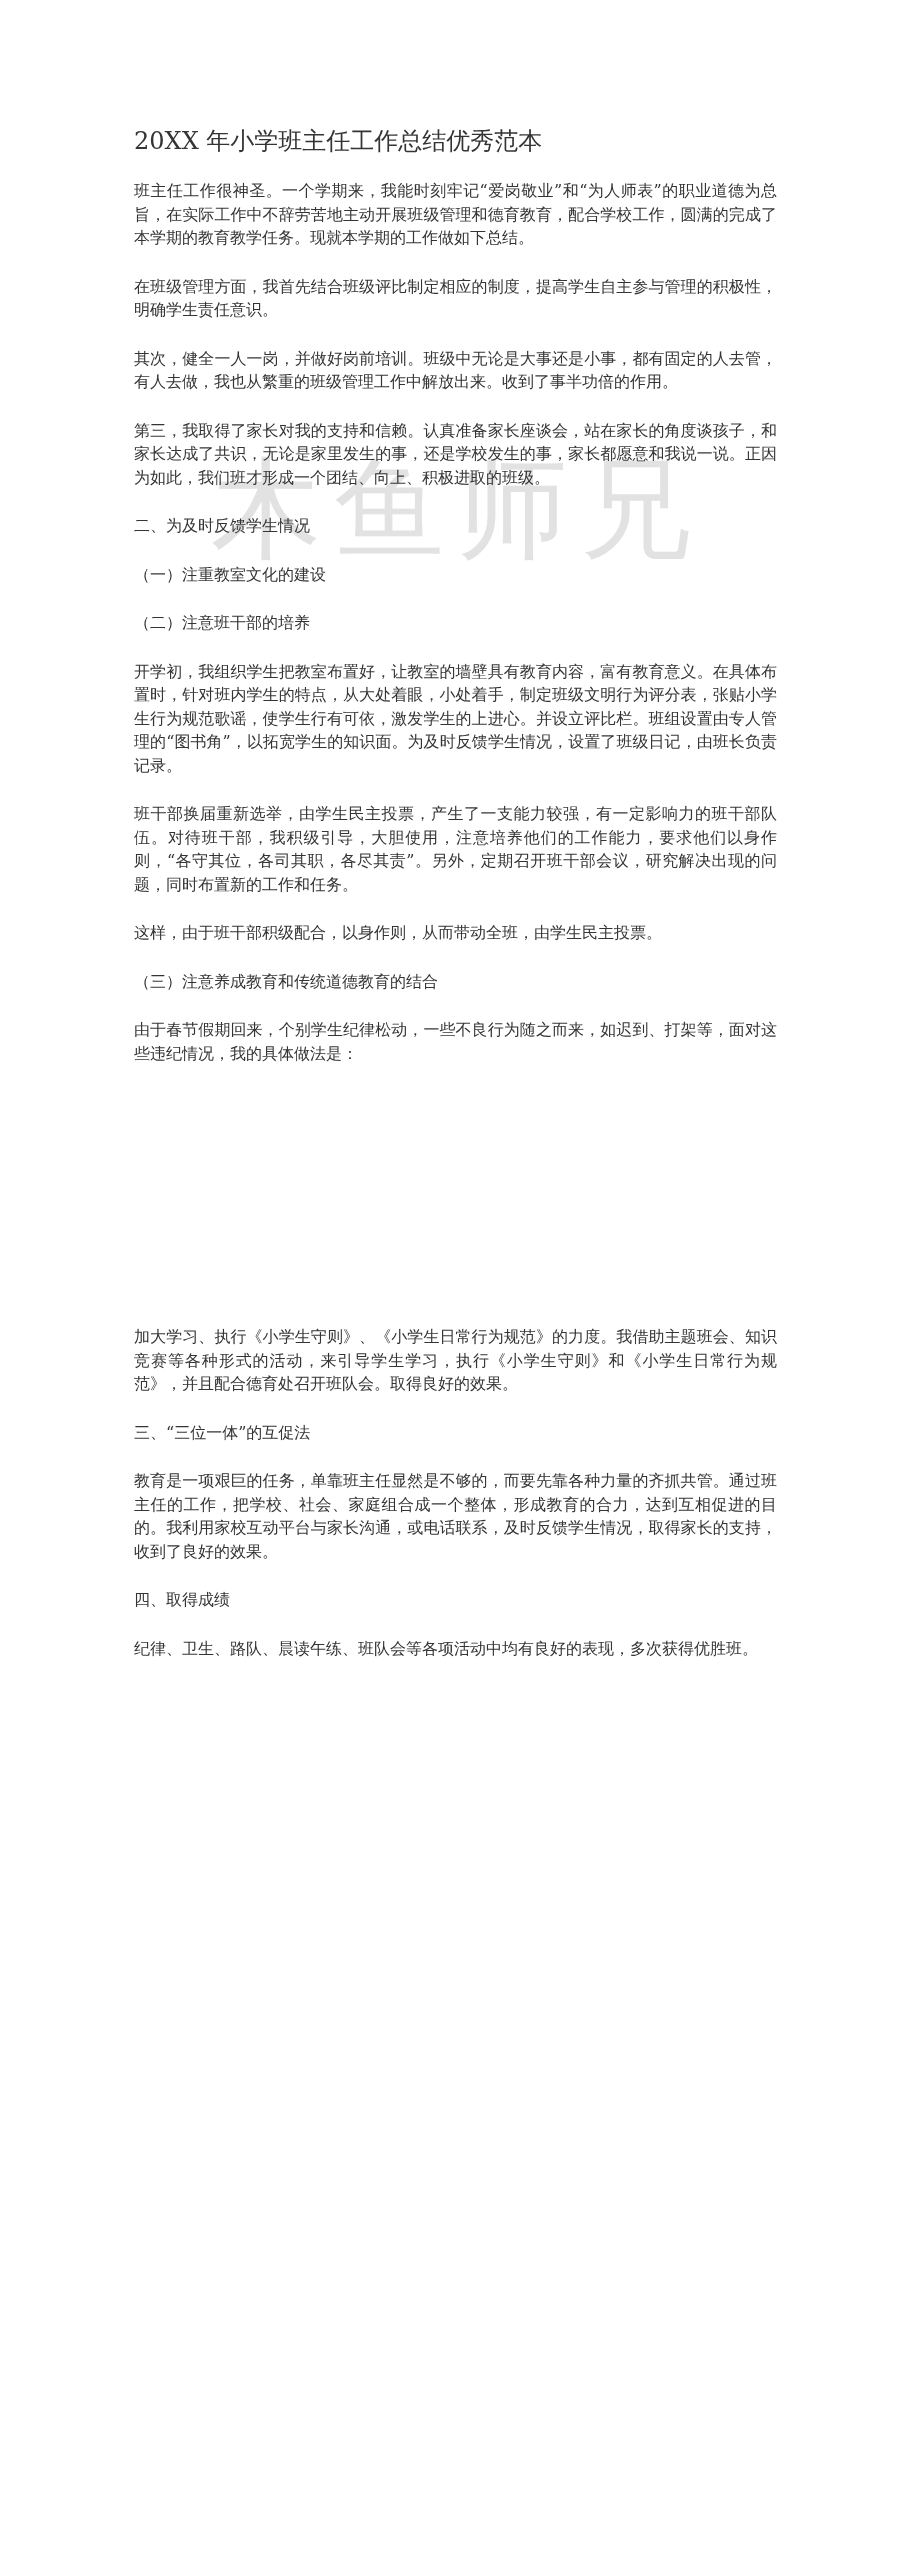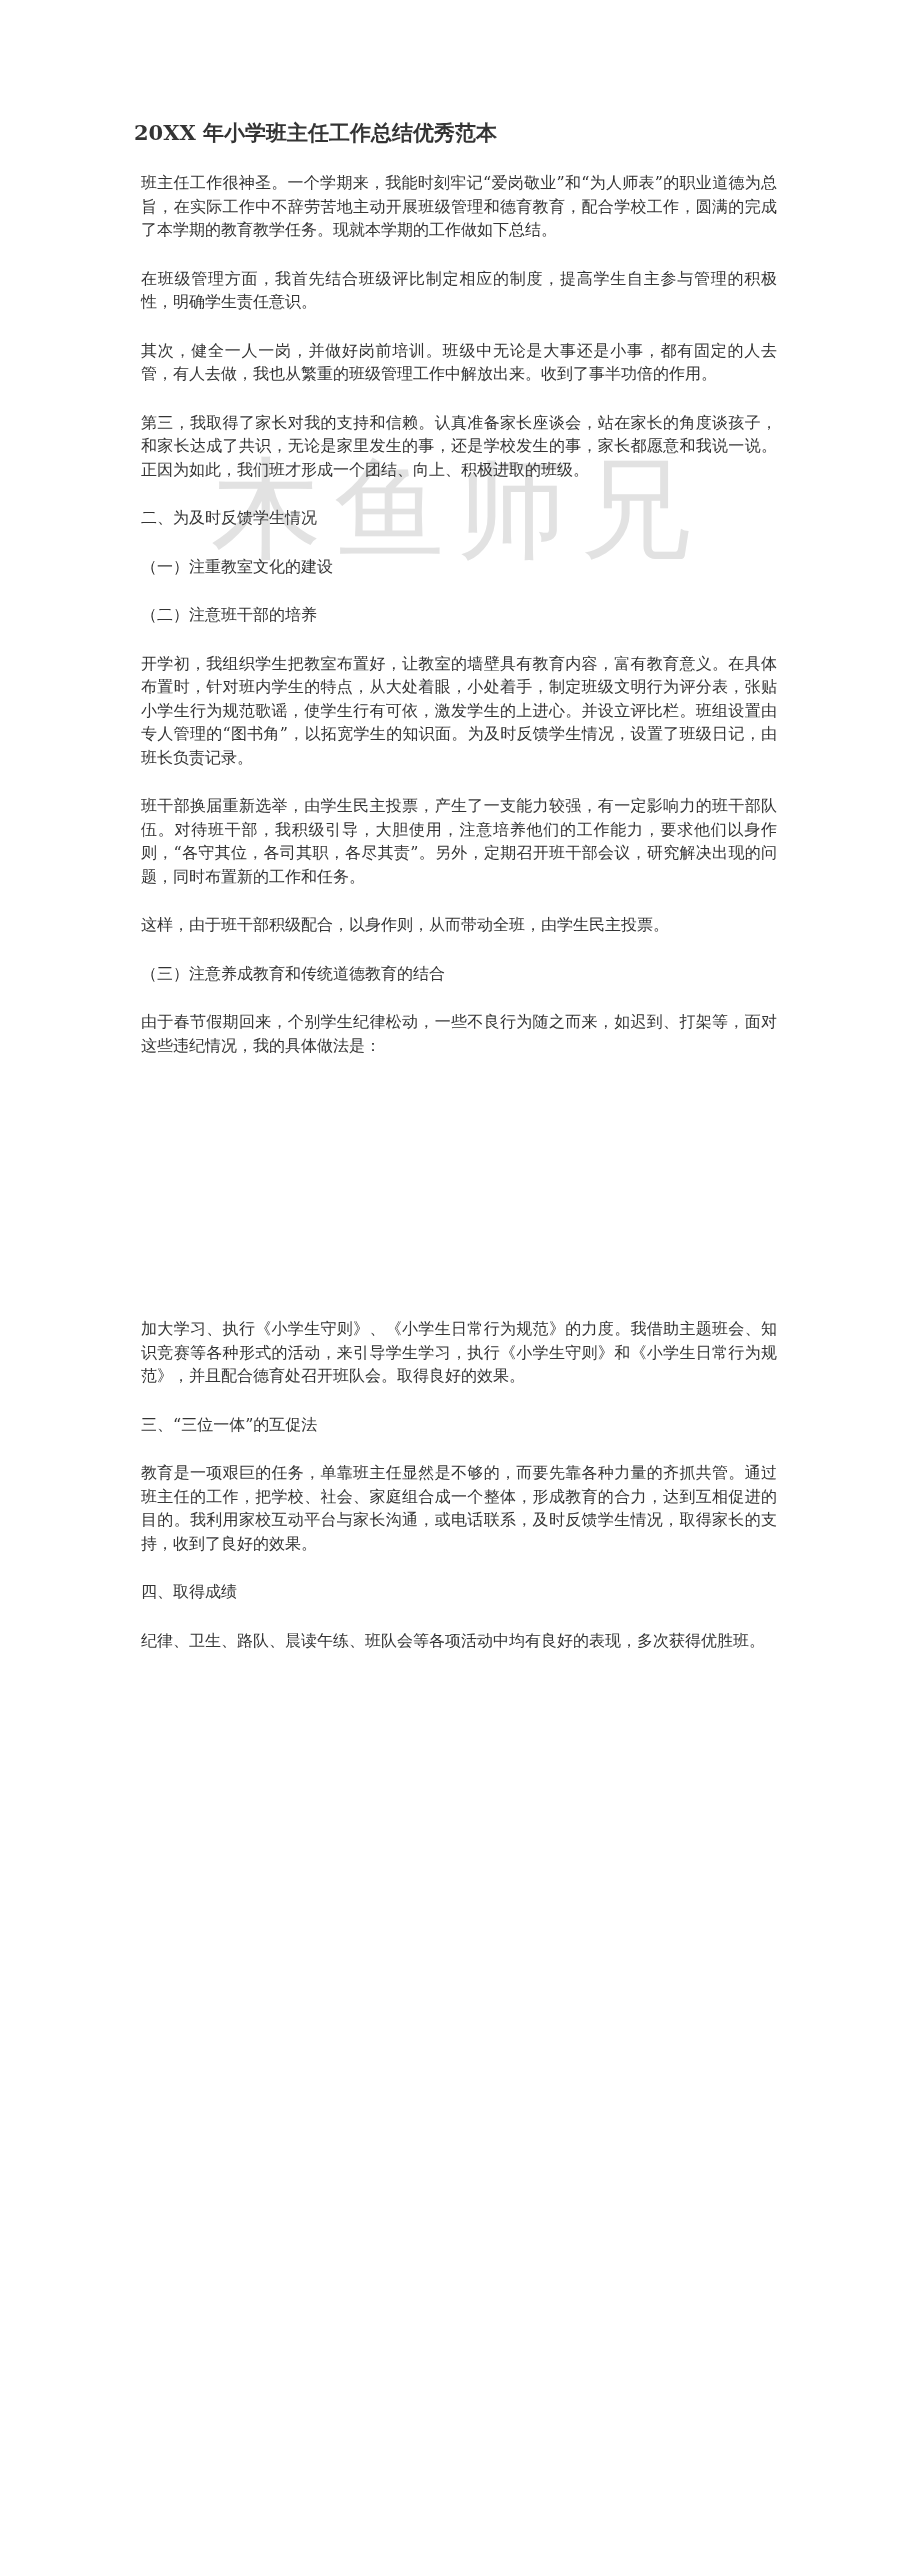--- a/index.html
+++ b/index.html
@@ -35,29 +35,29 @@
   }
   .content {
     position: relative;
     z-index: 1;
     box-sizing: border-box;
     width: 777px;
     padding: 112px 0 0 134px;
     color: #343434;
   }
   .doc-title {
-    font-size: 21px;
-    font-weight: bold;
+    font-size: 24px;
+    font-weight: normal;
     line-height: 26.4px;
-    margin: 8px 0 25px 0;
+    margin: 16px 0 25px 0;
   }
   .content p {
     font-size: 16px;
     line-height: 23.5px;
-    margin: 0 0 25px 7px;
+    margin: 0 0 25px 0;
     text-align: justify;
     text-justify: inter-ideograph;
   }
   .gap {
     height: 235px;
   }
 </style>
 </head>
 <body>
 

